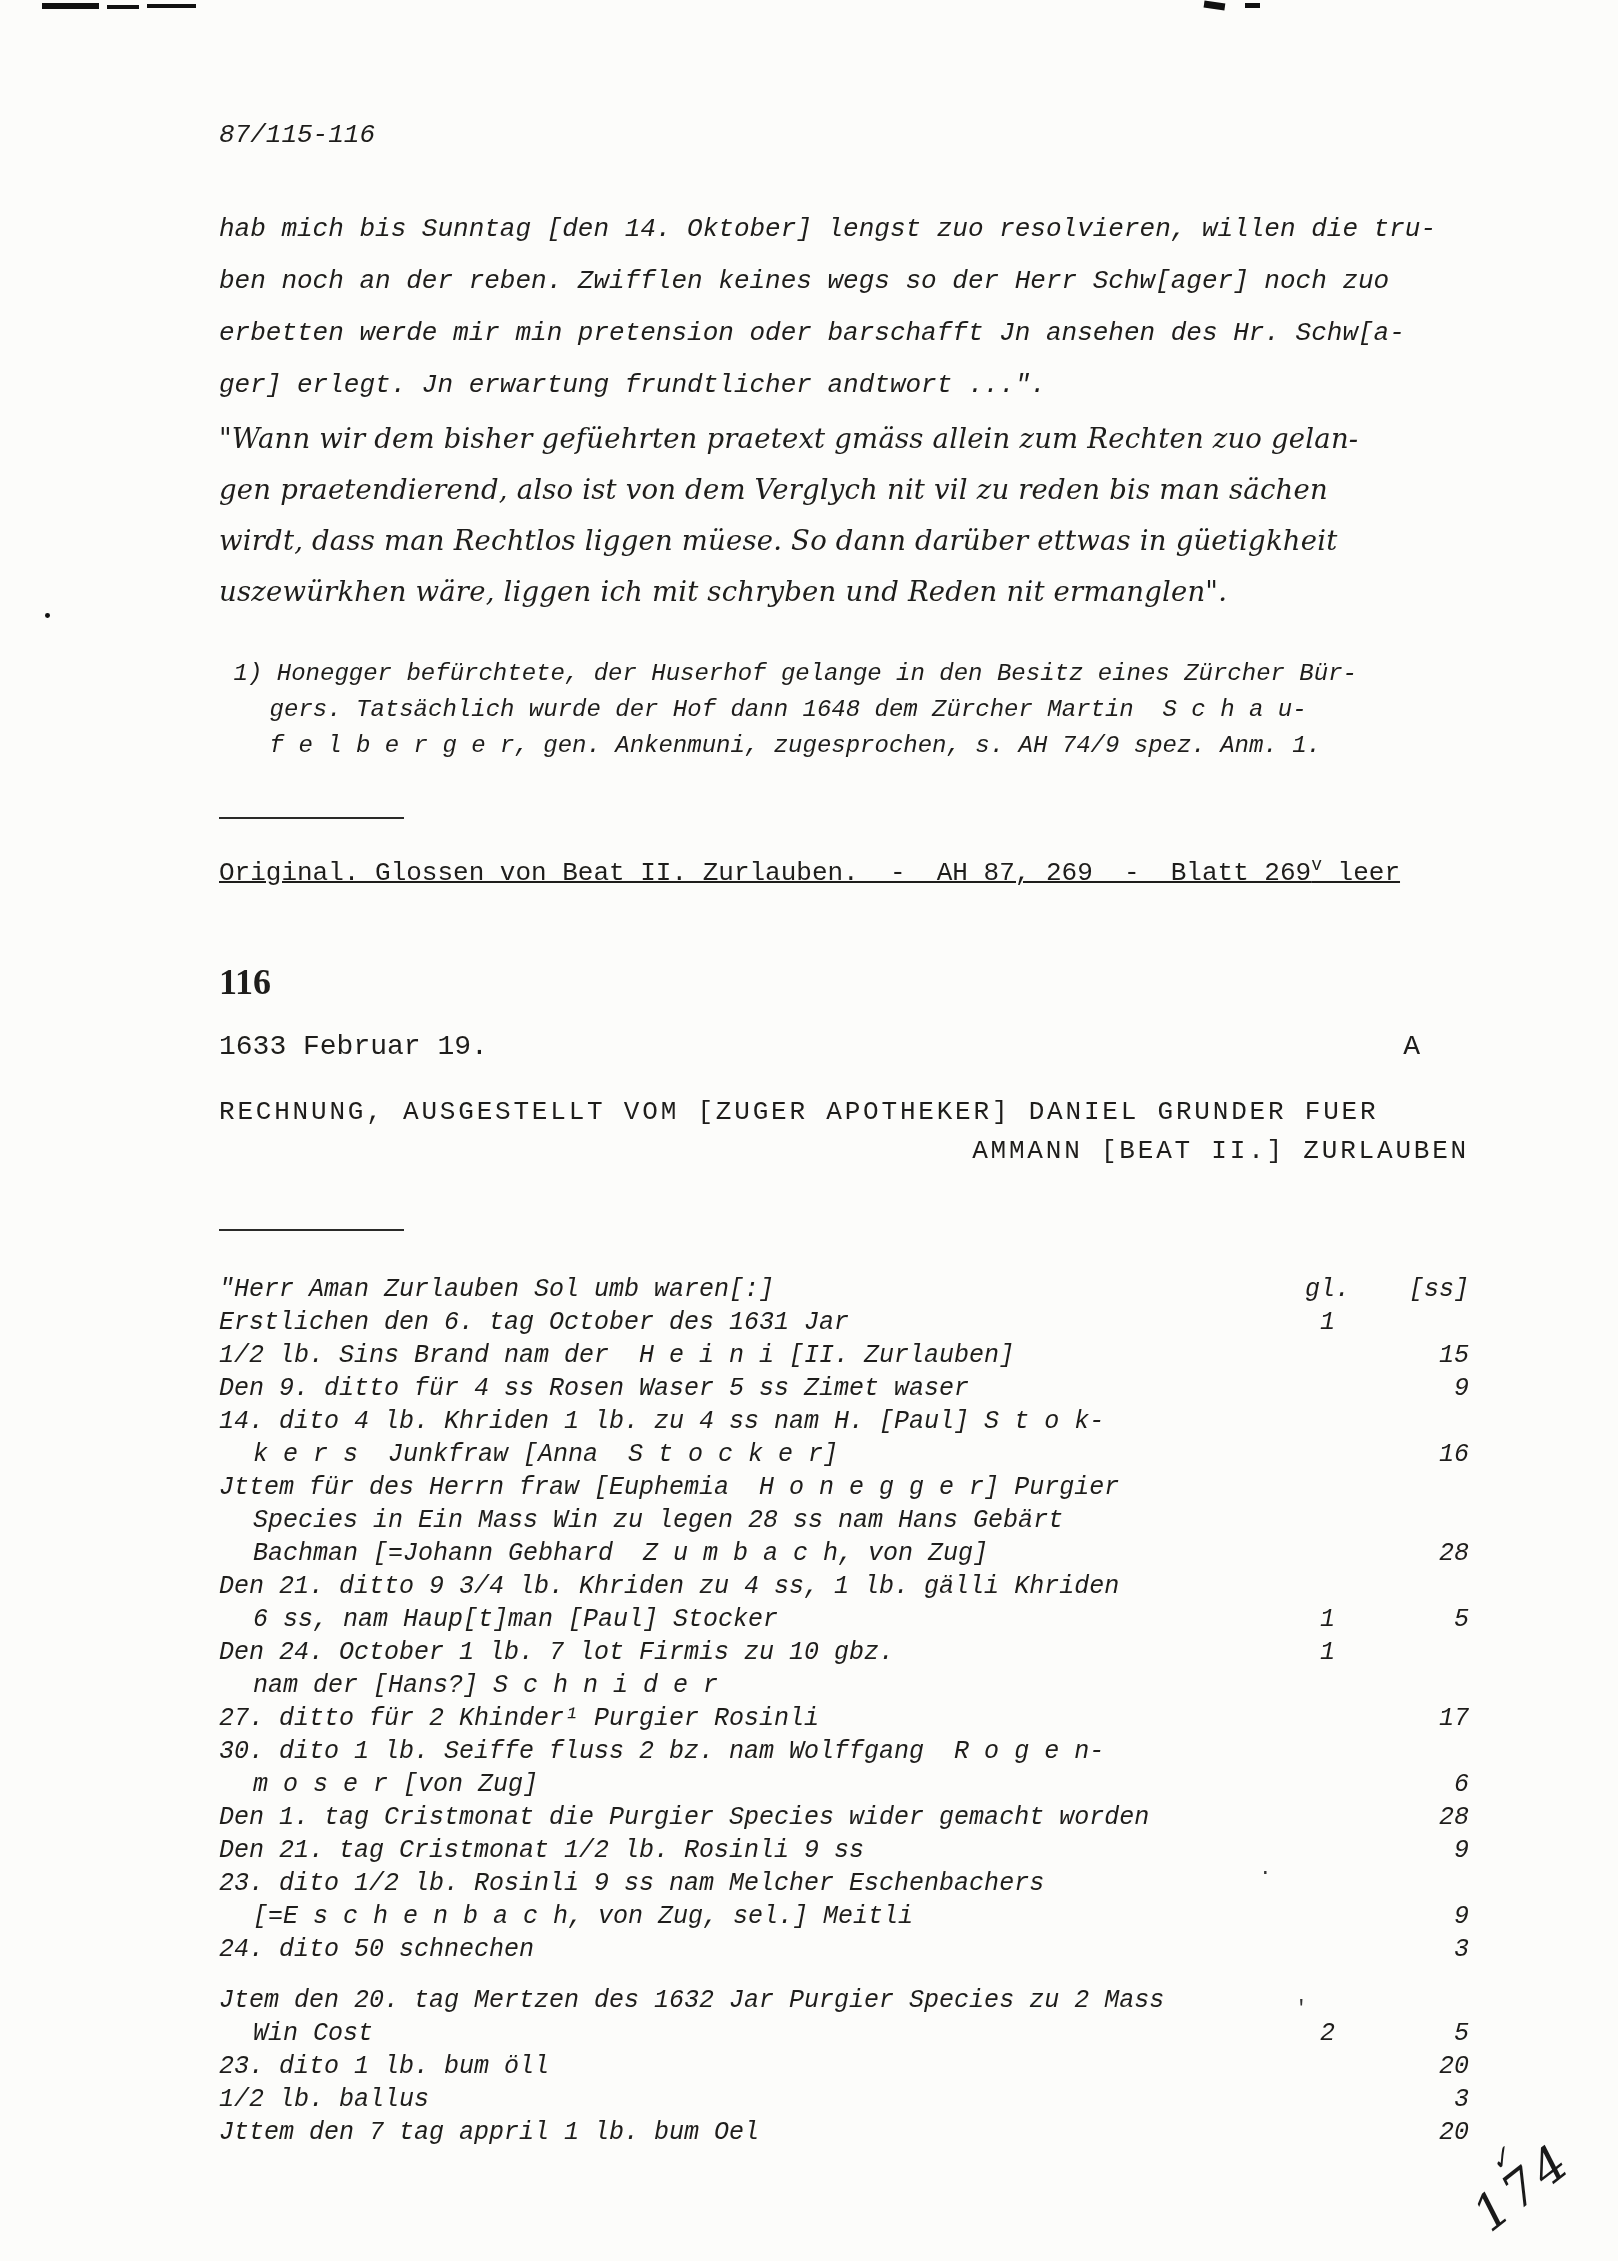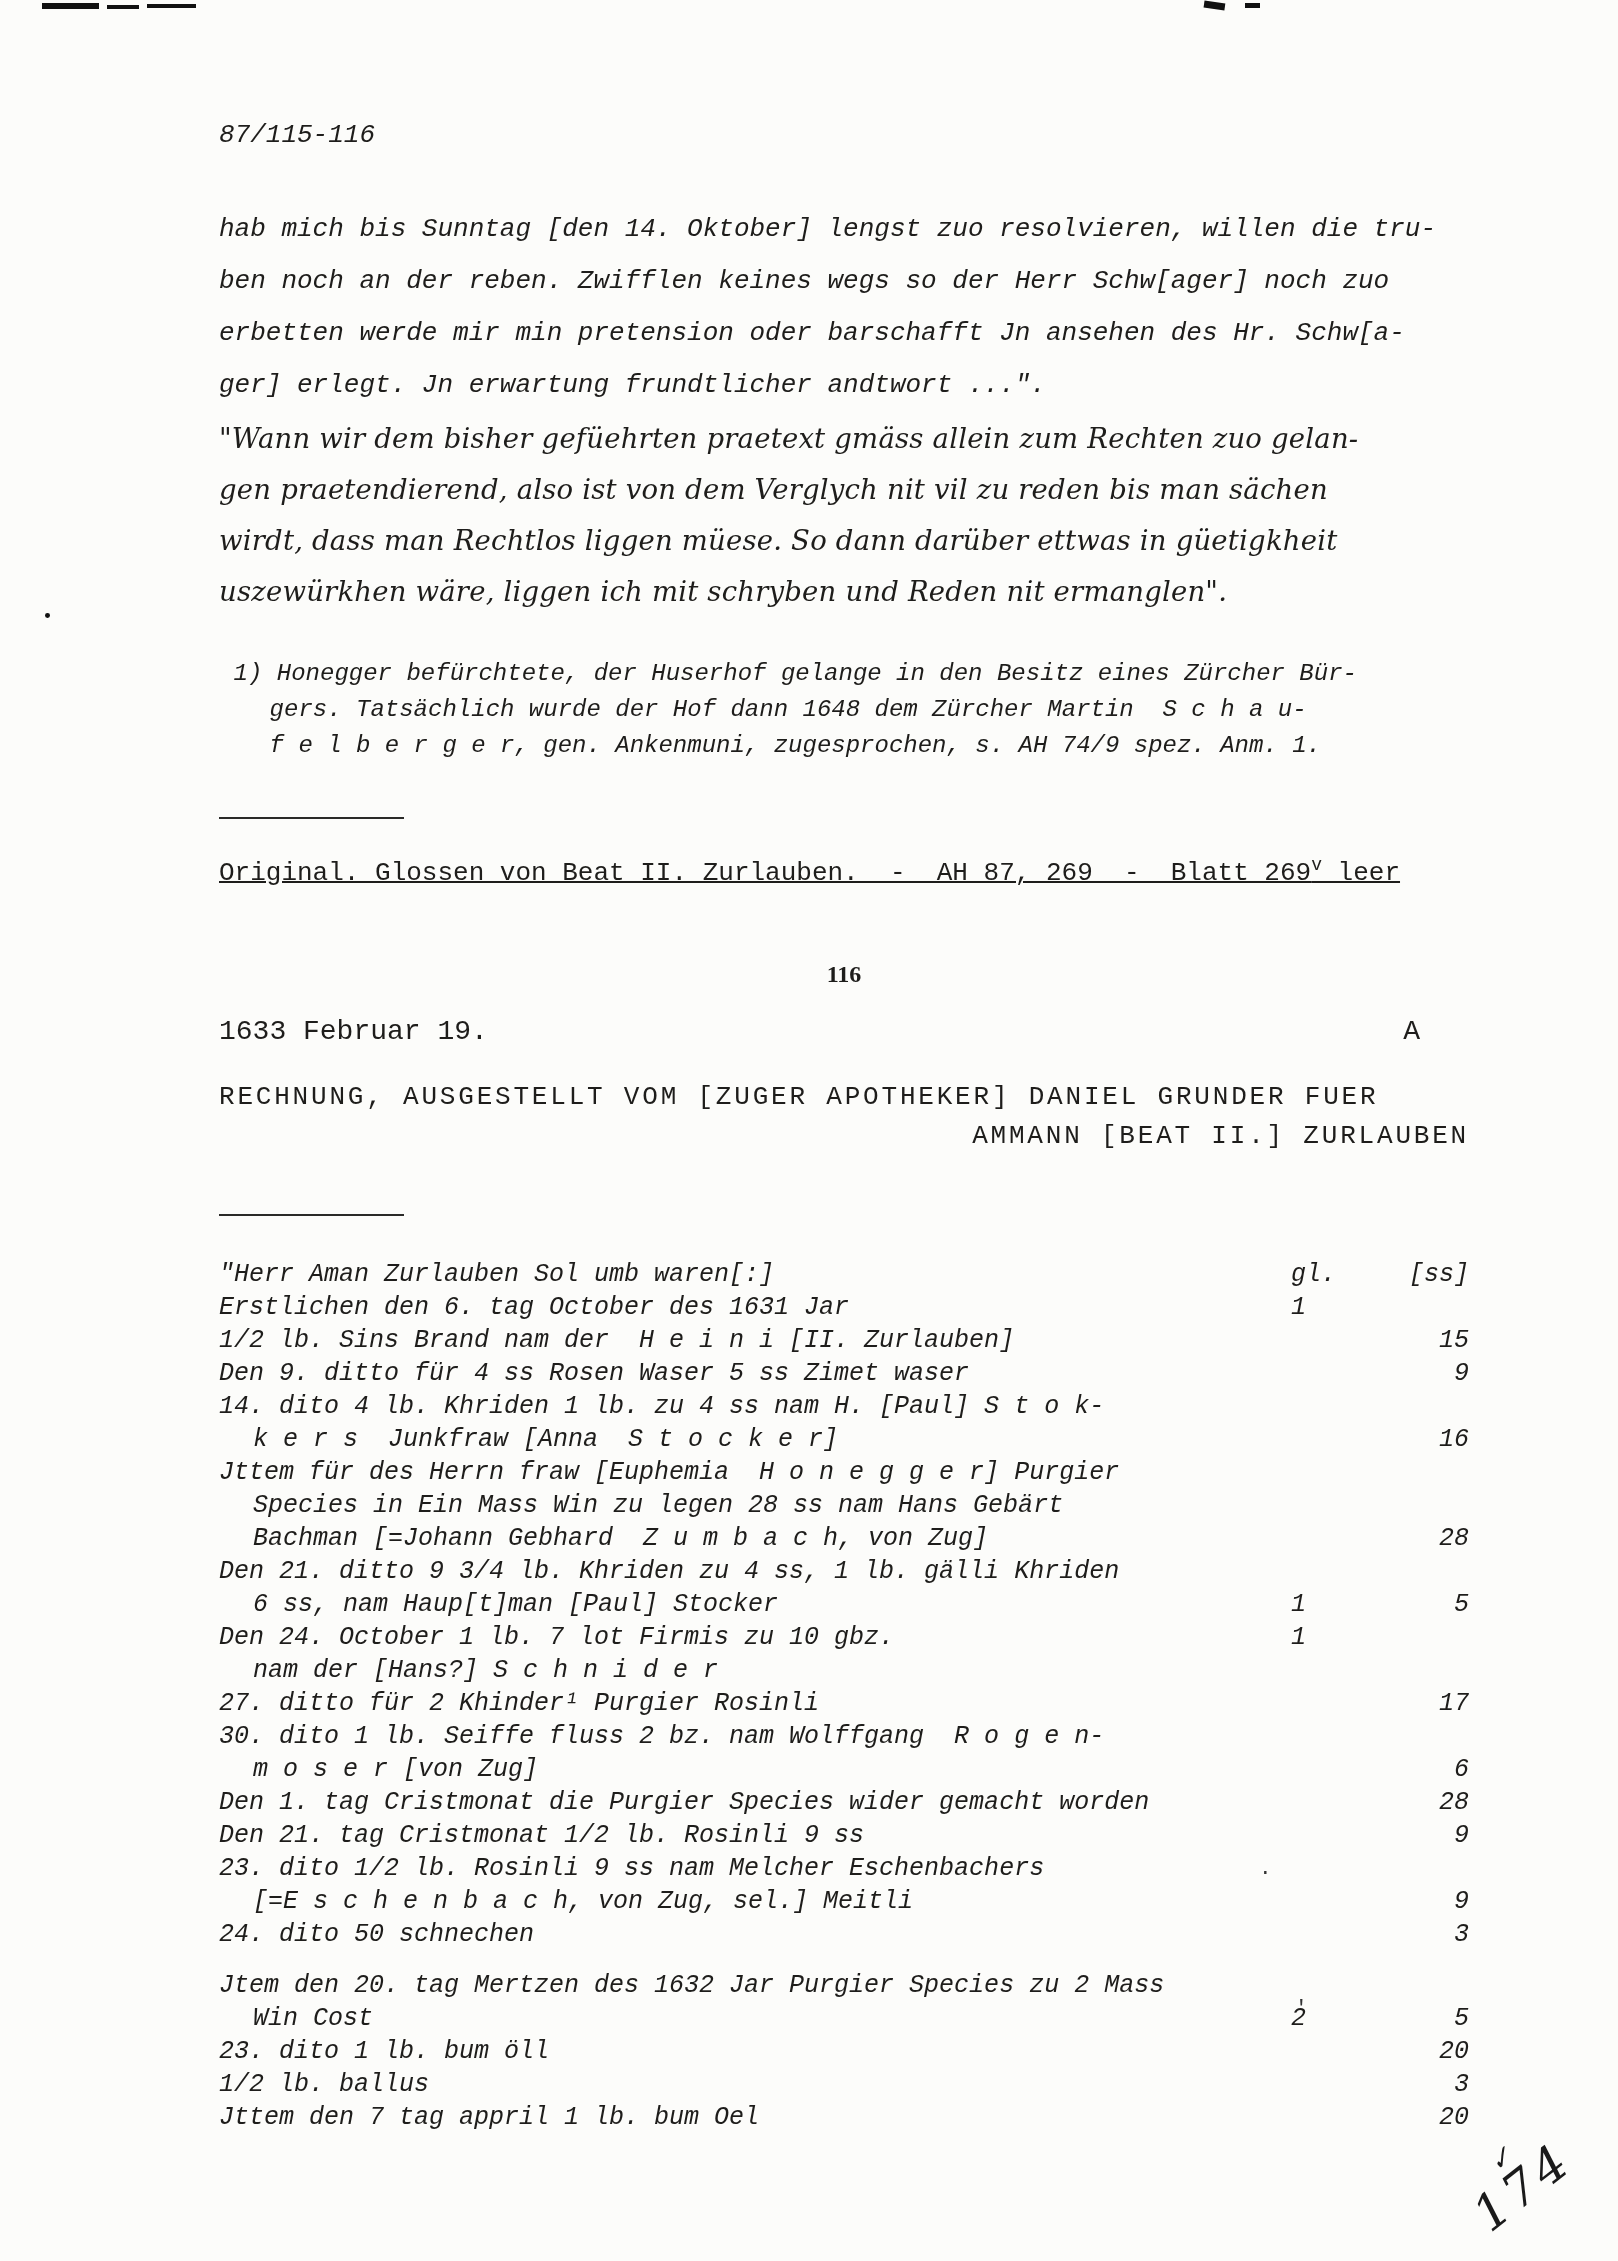--- a/index.html
+++ b/index.html
@@ -73,22 +73,21 @@
     text-decoration: underline;
   }
   .source-line sup {
     font-size: 18px;
     vertical-align: super;
   }
 
   .doc-number {
     font-family: "Liberation Serif", serif;
     font-weight: bold;
-    font-size: 24px;
-    text-align: center;
+    font-size: 36px;
     margin-bottom: 27.5px;
   }
 
   .date-row {
     display: flex;
     justify-content: space-between;
     font-size: 28px;
     margin-bottom: 31px;
     padding-right: 49px;
     align-items: center;
@@ -107,21 +106,21 @@
   .arow {
     display: flex;
     align-items: baseline;
     font-style: italic;
     font-size: 25px;
     line-height: 33px;
   }
   .arow.gap { margin-top: 18px; }
   .arow .atxt { flex: 1 1 auto; white-space: pre; }
   .arow.indent .atxt { padding-left: 34px; }
-  .arow .agl  { flex: 0 0 73px;  text-align: left; white-space: pre; }
+  .arow .agl  { flex: 0 0 73px;  text-align: center; white-space: pre; }
   .arow .ass  { flex: 0 0 105px; text-align: right; white-space: pre; }
 
   .handwritten {
     position: absolute;
     right: 31px;
     bottom: 11.3px;
     width: 121px;
     height: 113px;
     transform: rotate(-38deg);
     font-family: "DejaVu Serif", serif;

